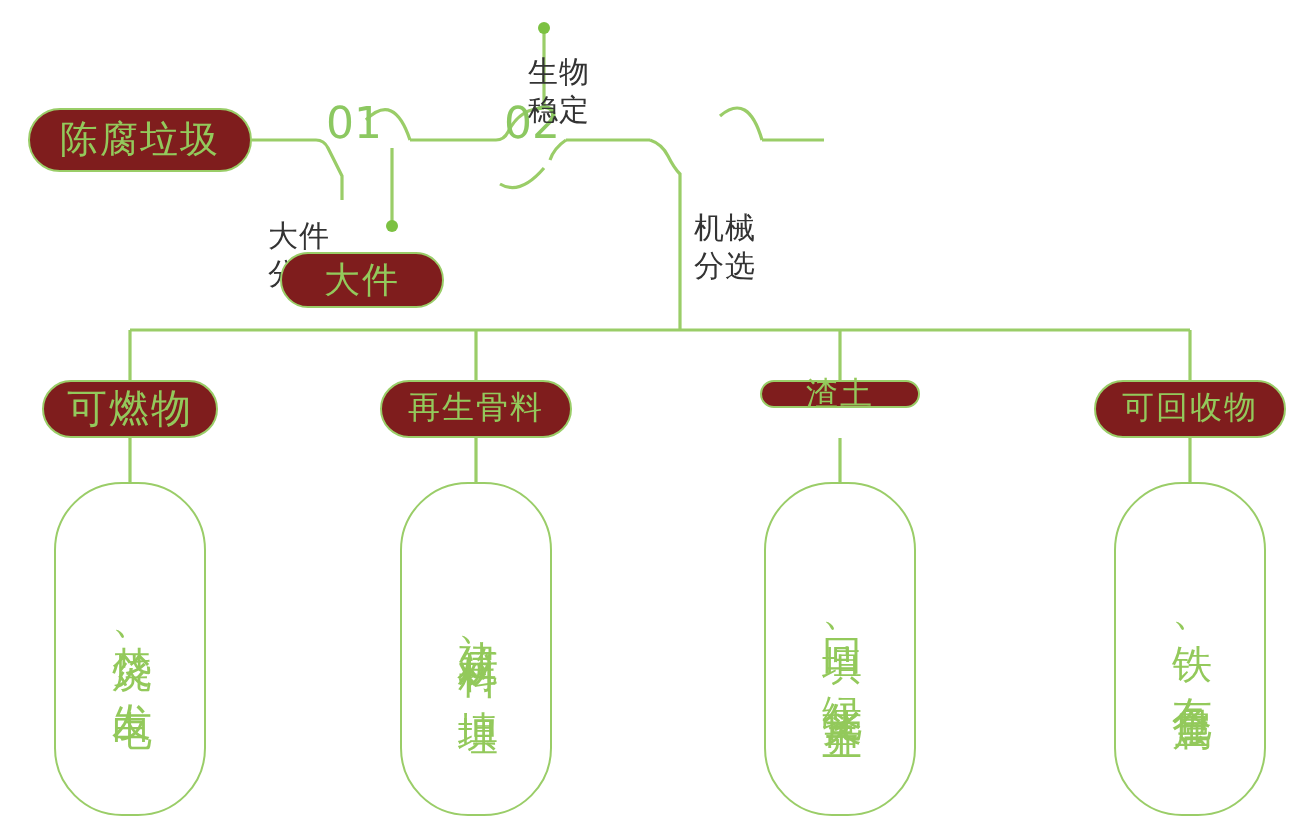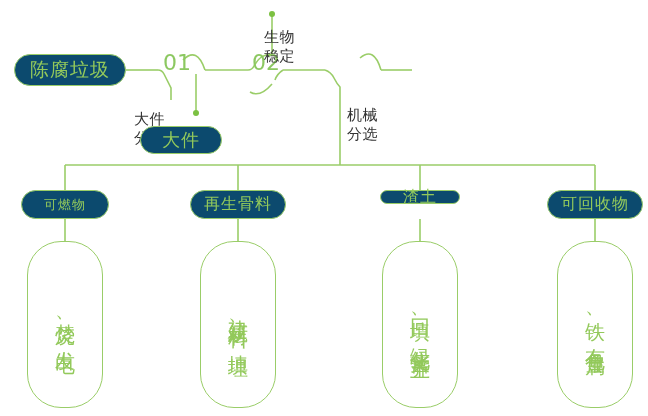--- a/index.html
+++ b/index.html
@@ -27,21 +27,21 @@
     height: 416px;
     pointer-events: none;
   }
 
   
   .pill {
     position: absolute;
     box-sizing: border-box;
     border: 1.6px solid #9ACD68;
     border-radius: 999px;
-    background: #0c4a6e;
+    background: #7f1d1d;
     color: #93C95B;
     display: flex;
     align-items: center;
     justify-content: center;
     letter-spacing: 1px;
     white-space: nowrap;
   }
 
   
   .vbox {
@@ -163,21 +163,21 @@
   </div>
   <div class="note" style="left:347px; top:86px; text-align:right;">
     <span>机械
 分选</span>
   </div>
 
   <div class="pill" style="left:140px; top:126px; width:82px; height:28px; font-size:18px;">
     <span>大件</span>
   </div>
 
-  <div class="pill" style="left:21px; top:190px; width:88px; height:29px; font-size:13px;">
+  <div class="pill" style="left:21px; top:190px; width:88px; height:29px; font-size:20px;">
     <span>可燃物</span>
   </div>
   <div class="pill" style="left:190px; top:190px; width:96px; height:29px; font-size:16px;">
     <span>再生骨料</span>
   </div>
   <div class="pill" style="left:380px; top:190px; width:80px; height:14px; font-size:16px;">
     <span>渣土</span>
   </div>
   <div class="pill" style="left:547px; top:190px; width:96px; height:29px; font-size:16px;text-align:center;">
     <span>可回收物</span>

